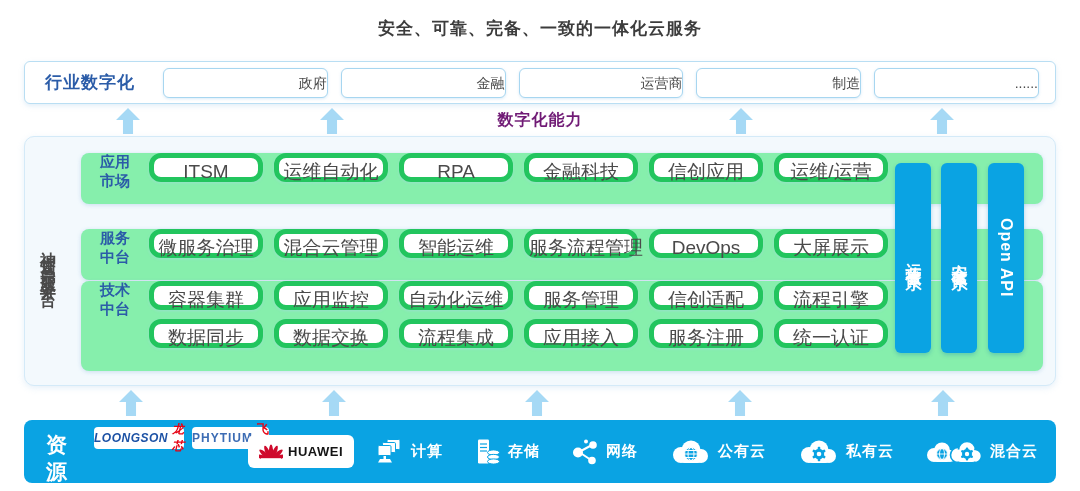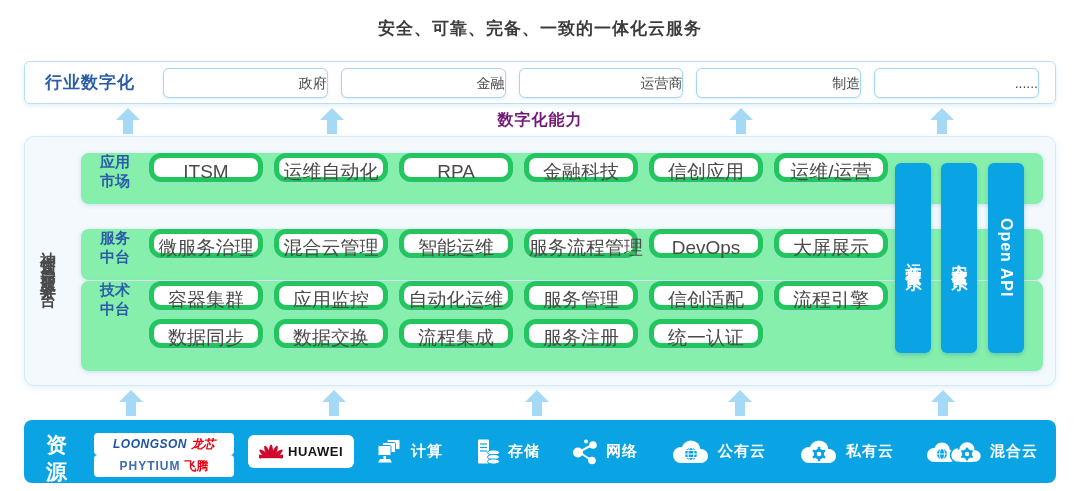--- a/index.html
+++ b/index.html
@@ -60,22 +60,22 @@
     color:#fff; font-size:16px; font-weight:bold; }
   .pillar.cjk { writing-mode:vertical-rl; text-orientation:upright; letter-spacing:4px; }
   .pillar.lat { writing-mode:vertical-rl; letter-spacing:1px; }
   .pillar.p1 { left:895px; } .pillar.p2 { left:941px; } .pillar.p3 { left:988px; }
 
   
   .resource-bar { position:absolute; left:24px; top:420px; width:1032px; height:63px;
     background:#0aa3e3; border-radius:8px; }
   .res-label { position:absolute; left:22px; top:11px; width:36px;
     color:#fff; font-size:21px; font-weight:bold; line-height:1.3; }
-  .vendor-stack { position:absolute; left:70px; top:13px; width:140px;
-    display:flex; flex-direction:column; gap:0; }
+  .vendor-stack { position:absolute; left:70px; top:7px; width:140px;
+    display:flex; gap:8px; }
   .vendor-pill { height:22px; background:#fff; border-radius:4px;
     display:flex; align-items:center; justify-content:center; gap:4px; }
   .loongson-en { font-size:12px; font-weight:bold; font-style:italic; color:#1d52a5; letter-spacing:.5px; }
   .loongson-cn { font-size:12px; font-weight:bold; font-style:italic; color:#e60012; }
   .phytium-en { font-size:12px; font-weight:bold; color:#3c6cb4; letter-spacing:1px; }
   .phytium-cn { font-size:12px; font-weight:bold; color:#e60012; }
   .huawei-pill { position:absolute; left:224px; top:15px; width:106px; height:33px;
     background:#fff; border-radius:6px; display:flex; align-items:center;
     justify-content:center; gap:5px; }
   .huawei-text { font-size:13px; font-weight:bold; color:#141414; letter-spacing:.5px; }
@@ -141,20 +141,21 @@
       <div class="tech-grid">
         <div class="item">容器集群</div>
         <div class="item">应用监控</div>
         <div class="item">自动化运维</div>
         <div class="item">服务管理</div>
         <div class="item">信创适配</div>
         <div class="item">流程引擎</div>
         <div class="item">数据同步</div>
         <div class="item">数据交换</div>
         <div class="item">流程集成</div>
+        <div class="item">应用接入</div>
         <div class="item">服务注册</div>
         <div class="item">统一认证</div>
       </div>
     </div>
   </div>
 
   <div class="pillar cjk p1">运营体系</div>
   <div class="pillar cjk p2">安全体系</div>
   <div class="pillar lat p3">Open API</div>
 

